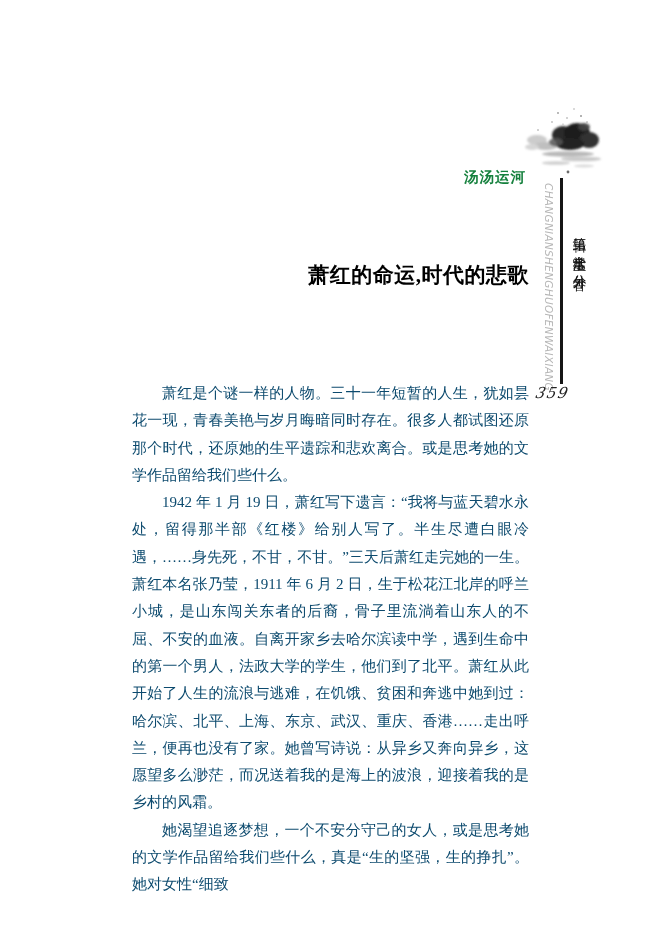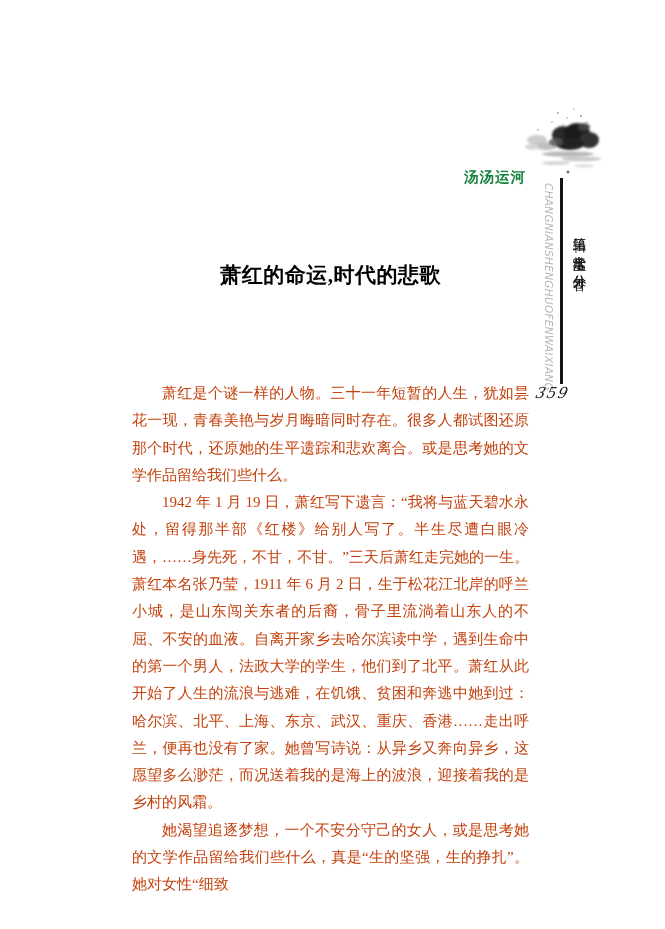--- a/index.html
+++ b/index.html
@@ -42,30 +42,30 @@
   }
   .page-number {
     position:absolute; left:536px; top:384px;
     font-family:"DejaVu Serif","Liberation Serif",serif;
     font-style:italic; font-size:15px; letter-spacing:1.5px;
     transform:skewX(-12deg); color:#222;
   }
   
   .article-title {
     position:absolute; left:132px; top:261px; width:397px;
-    text-align:center; font-size:21px; font-weight:bold;
+    text-align:right; font-size:21px; font-weight:bold;
     letter-spacing:0.5px; color:#000;
     font-family:"Liberation Serif","DejaVu Serif",serif;
   }
   .body-text { position:absolute; left:132px; top:380px; width:397px; }
   .body-text p {
     margin:0; text-indent:2em;
     font-size:15px; line-height:27.3px;
     text-align:justify; text-justify:inter-ideograph;
-    color:#c2410c;
+    color:#0c4a6e;
     font-family:"Liberation Serif","DejaVu Serif",serif;
   }
 </style>
 </head>
 <body>
 
 <div class="page">
 
   <div class="running-title">汤汤运河</div>
 

